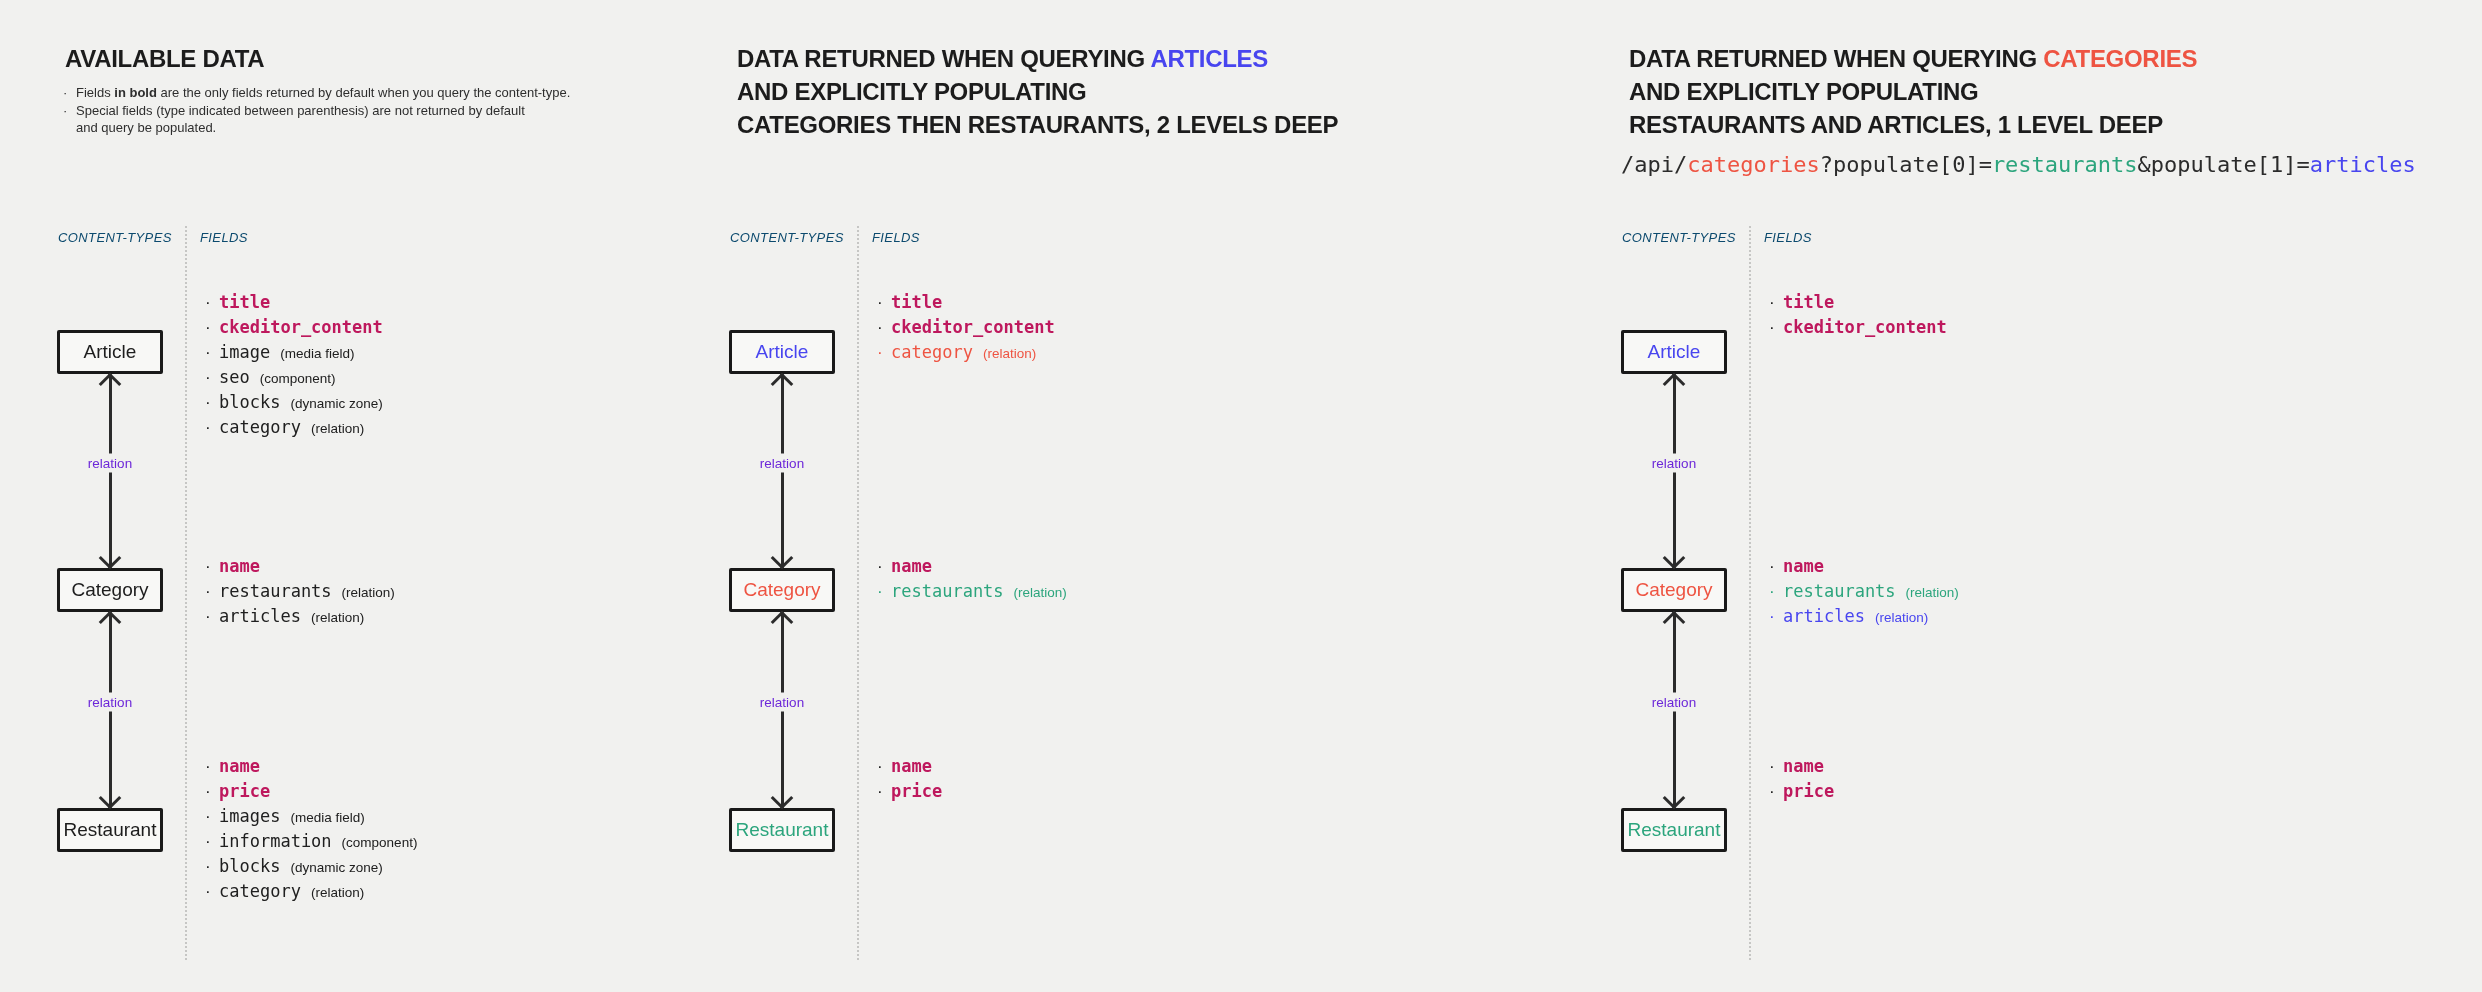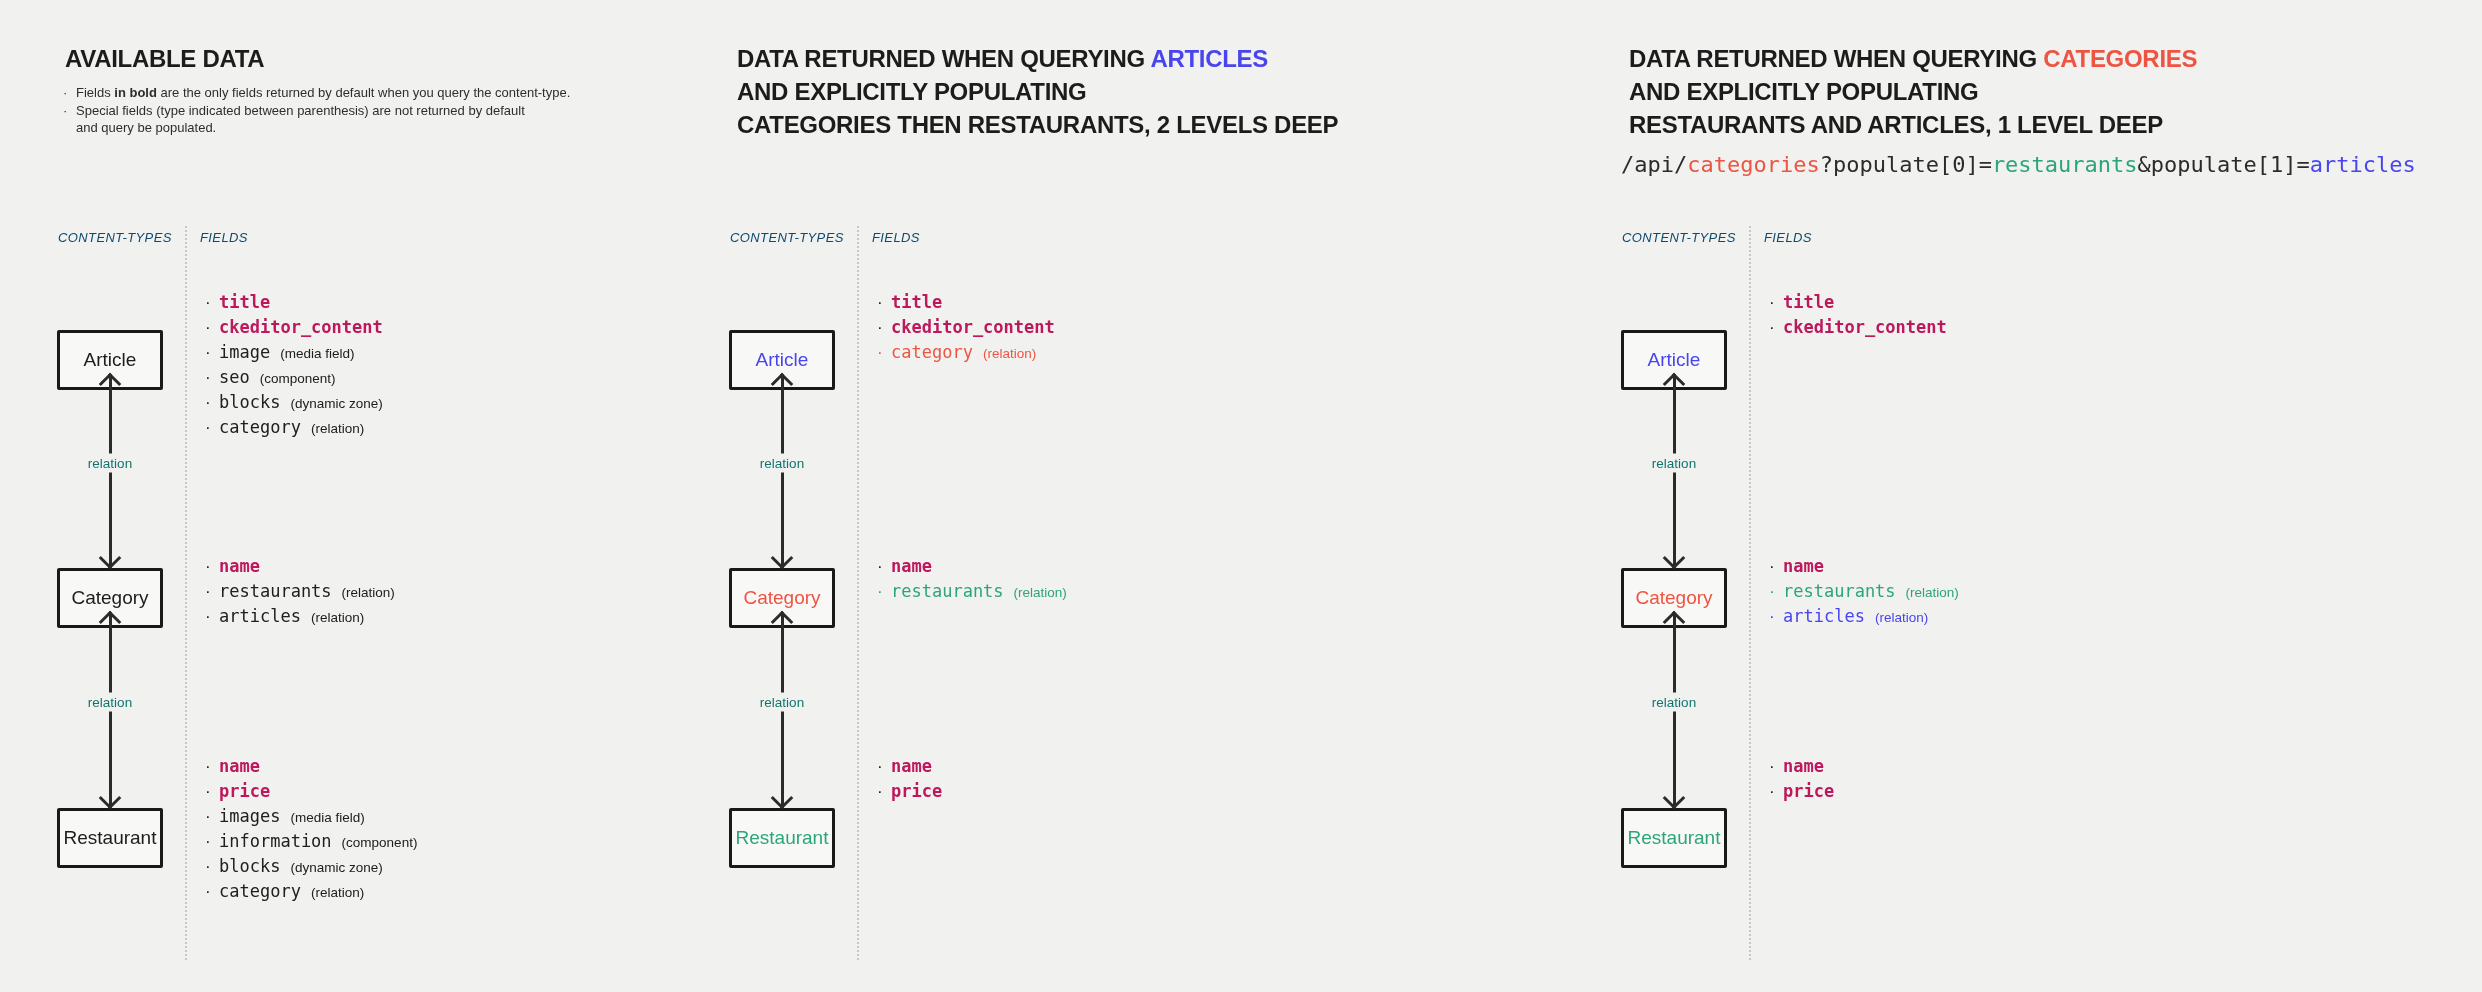--- a/index.html
+++ b/index.html
@@ -41,40 +41,40 @@
   }
 
   
   .col-label{position:absolute;top:230px;font-size:13px;letter-spacing:0.4px;color:#0c4a6e;white-space:nowrap;font-style:italic;}
   .col-label.ct{left:1px;}
   .col-label.fl{left:143px;}
   .sep{position:absolute;left:128px;top:226px;height:734px;width:0;border-left:2px dotted #c6c6c4;}
 
   
   .ct-box{
-    position:absolute;left:0;width:106px;height:60px;box-sizing:border-box;
+    position:absolute;left:0;width:106px;height:44px;box-sizing:border-box;
     border:3px solid #191919;border-radius:2px;background:#f8f8f6;
     display:flex;align-items:center;justify-content:center;
     font-size:19px;color:#1d1d1d;
   }
   .bx-article{top:330px;}
   .bx-category{top:568px;}
   .bx-restaurant{top:808px;}
 
   
   .relation{position:absolute;left:35px;width:36px;}
   .rel1{top:374px;height:194px;}
   .rel2{top:612px;height:196px;}
   .rline{position:absolute;top:2px;bottom:2px;left:50%;width:3px;margin-left:-1.5px;background:#2b2b2b;}
   .chev{position:absolute;width:13px;height:13px;left:50%;border:0 solid #2b2b2b;}
   .chev.up{top:2px;border-top-width:3px;border-left-width:3px;transform:translateX(-50%) rotate(45deg);}
   .chev.down{bottom:2px;border-bottom-width:3px;border-right-width:3px;transform:translateX(-50%) rotate(45deg);}
   .rlabel{
     position:absolute;top:46%;left:50%;transform:translate(-50%,-50%);
-    background:#f1f1ef;padding:2px 4px;font-size:13.5px;color:#0f766e;white-space:nowrap;
+    background:#f1f1ef;padding:2px 4px;font-size:13.5px;color:#6d28d9;white-space:nowrap;
   }
 
   
   .fields{position:absolute;left:148px;}
   .f-article{top:290px;}
   .f-category{top:554px;}
   .f-restaurant{top:754px;}
   .frow{display:flex;align-items:baseline;height:25px;line-height:25px;color:#202020;white-space:nowrap;}
   .fb{width:14px;flex:0 0 14px;font-size:17px;}
   .fn{font-family:"DejaVu Sans Mono", monospace;font-size:17px;}

